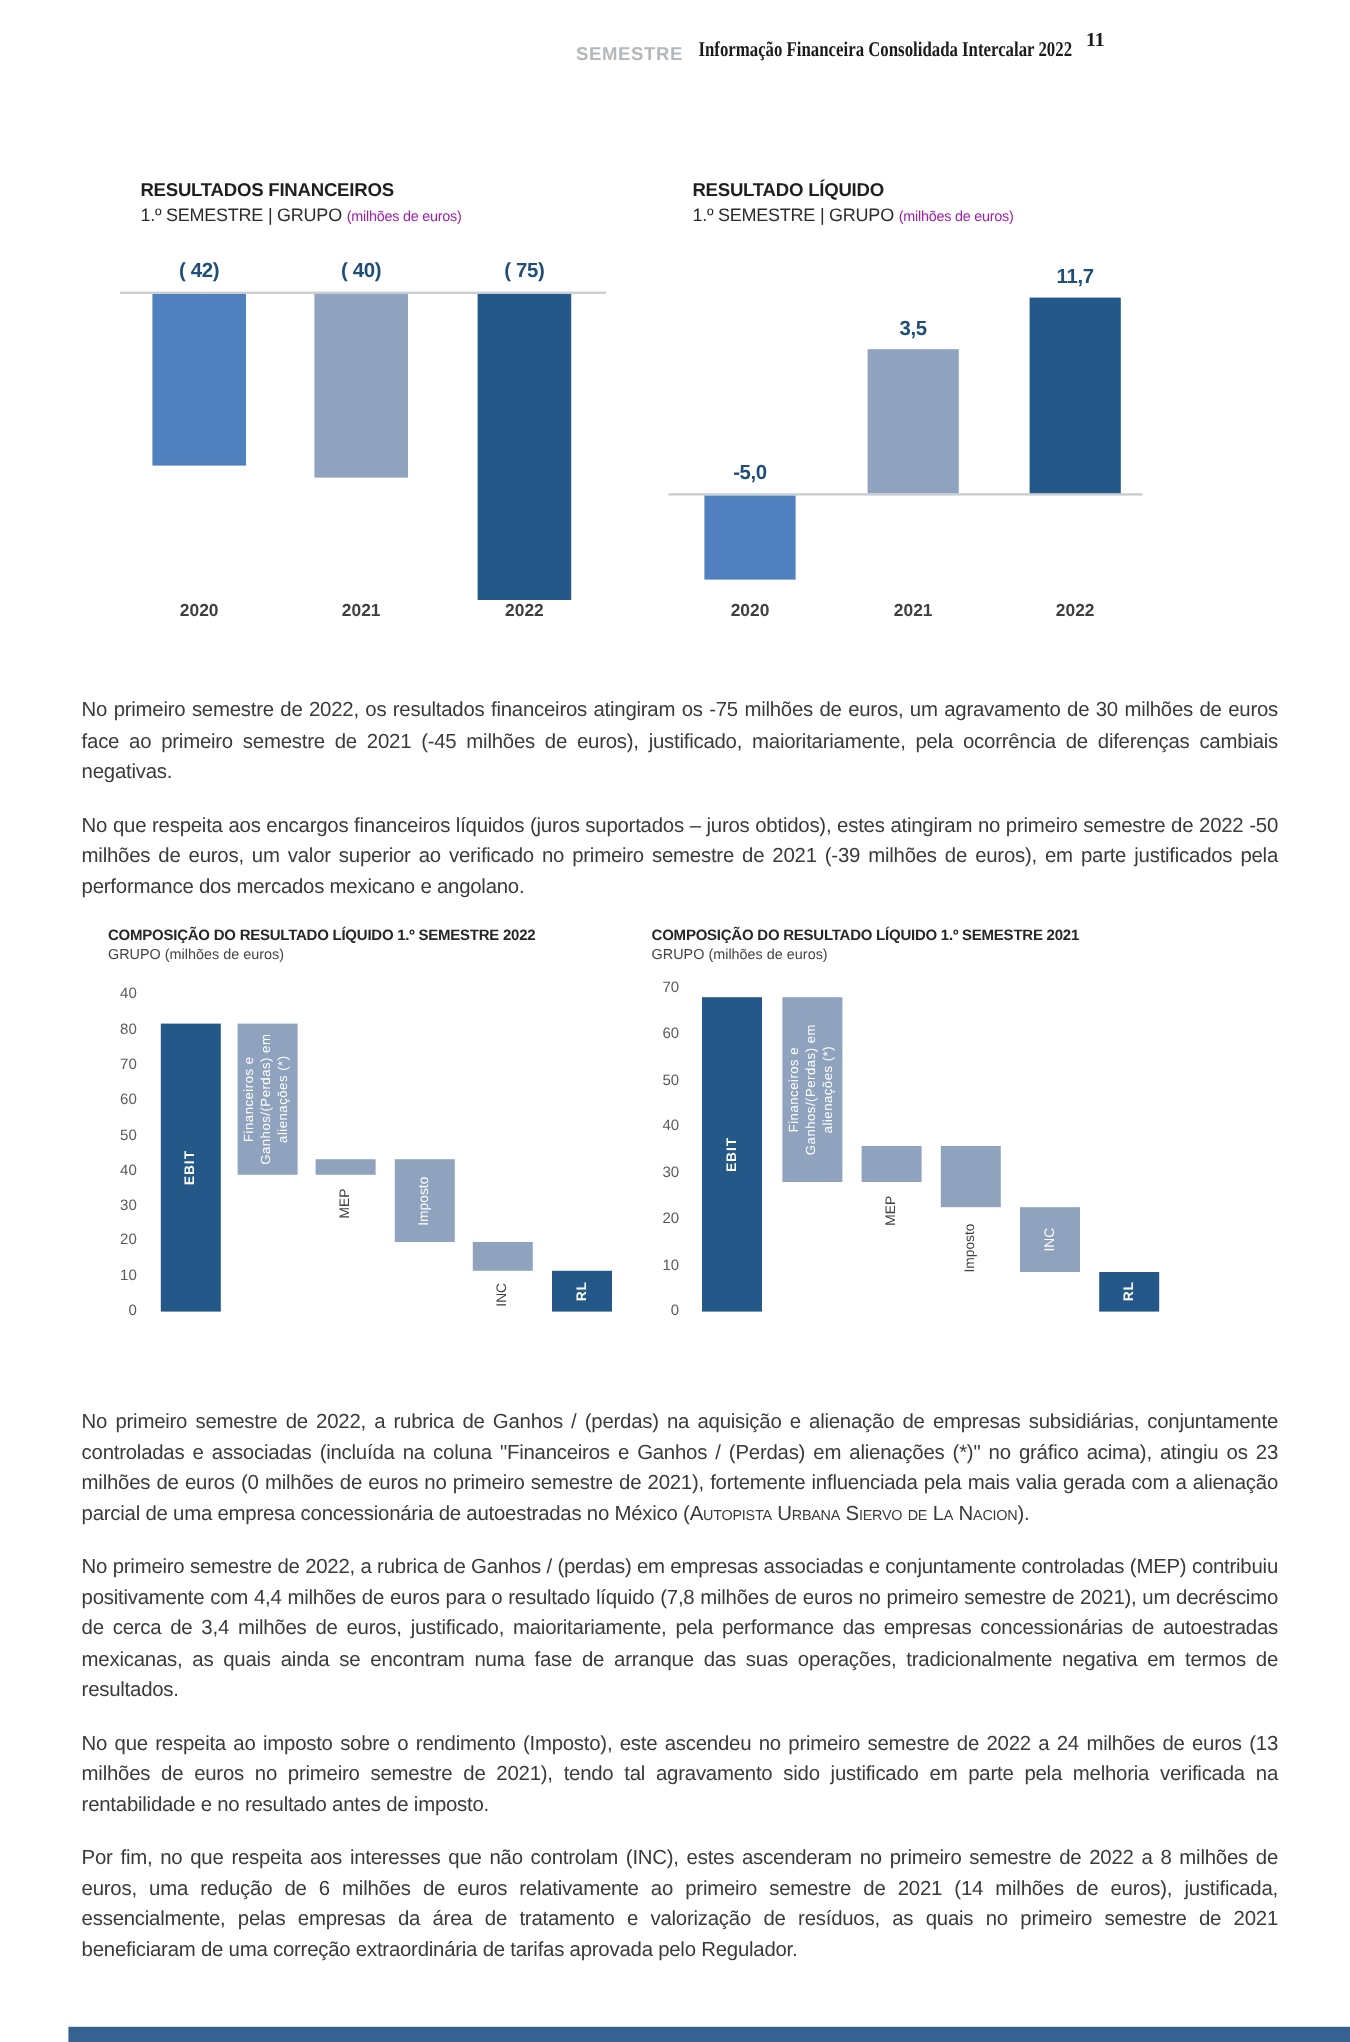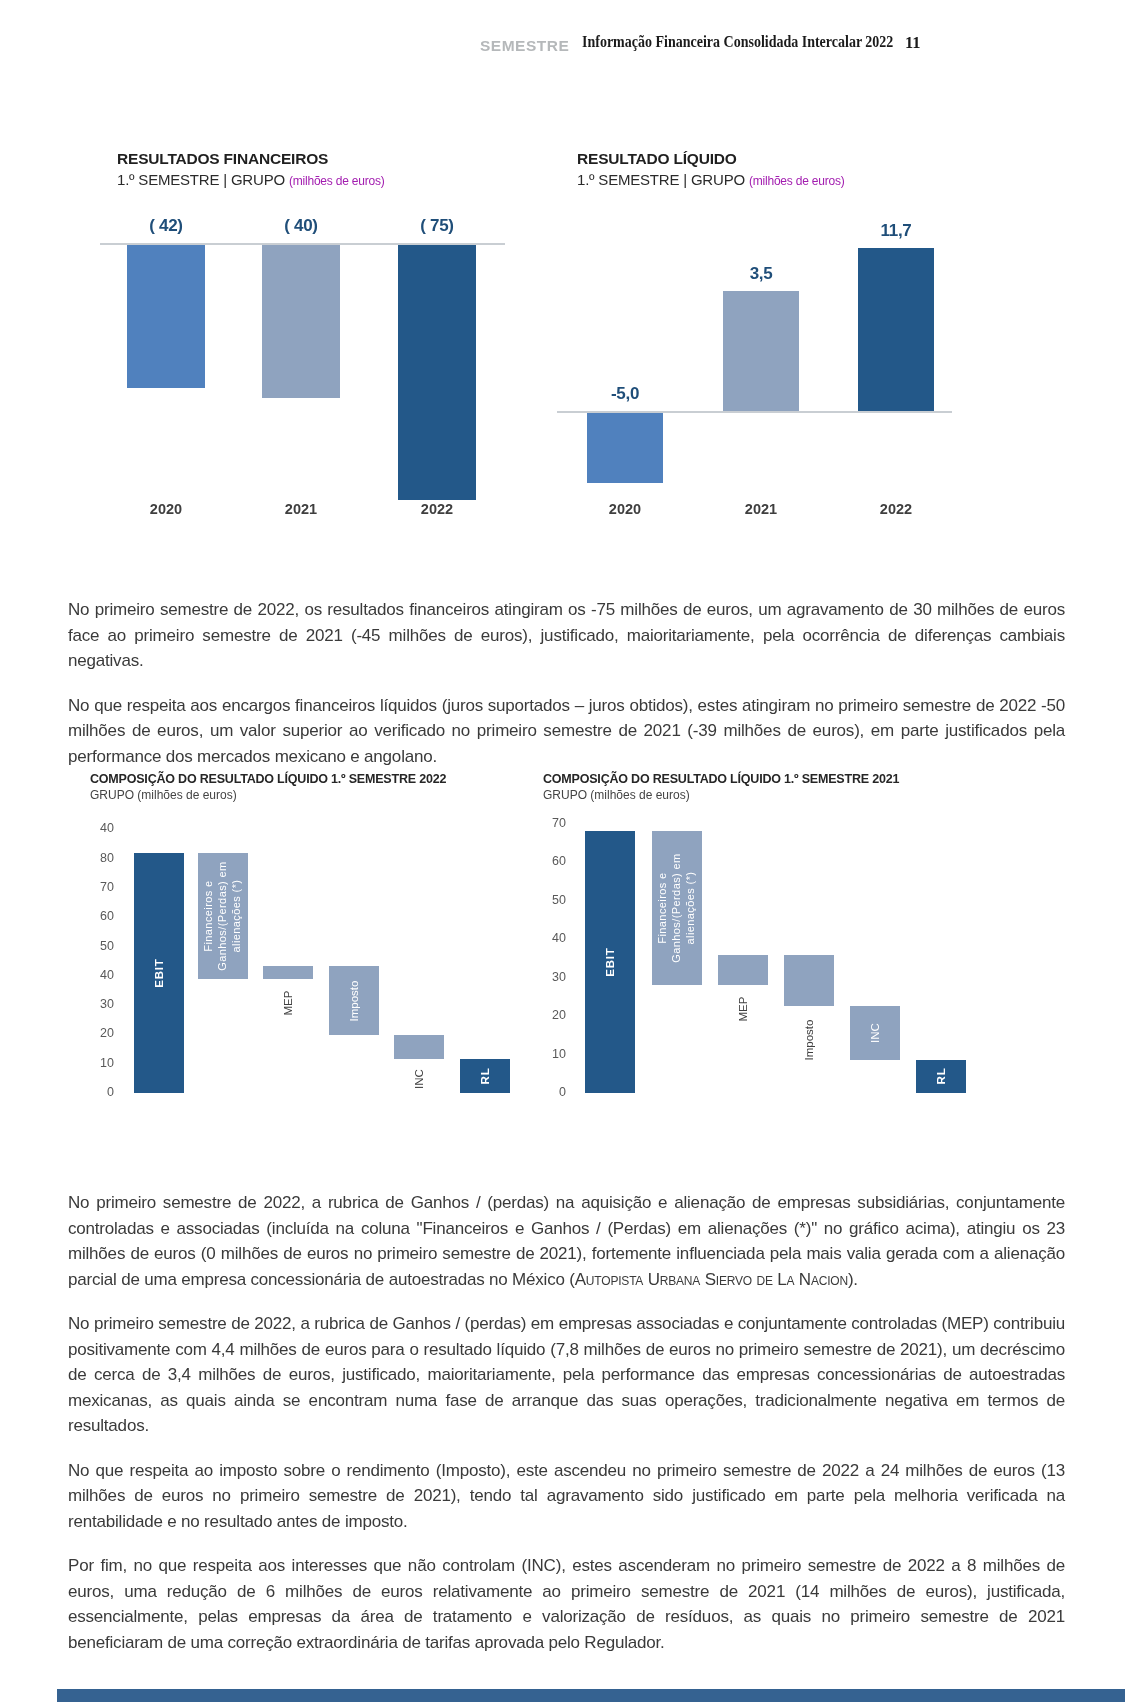--- a/index.html
+++ b/index.html
@@ -23,34 +23,34 @@
   .wf-tick{position:absolute;font-size:12.5px;color:#595959;text-align:right;}
   .rot{position:absolute;display:flex;align-items:center;justify-content:center;text-align:center;
        transform:rotate(-90deg);font-size:11.5px;white-space:nowrap;}
   .rot.fin{font-size:11px;line-height:1.25;letter-spacing:.4px;white-space:normal;}
   .wl-w{color:#ffffff;} .wl-d{color:#3f3f3f;}
   .bold{font-weight:700;letter-spacing:.8px;}
   
   .wt-l1{font-size:12.5px;font-weight:700;color:#262626;letter-spacing:-.2px;}
   .wt-l2{font-size:12px;color:#444;margin-top:2px;}
   
-  .para{margin:18px 0 19px 0;text-align:justify;font-size:17px;line-height:25.5px;
+  .para{margin:0 0 19px 0;text-align:justify;font-size:17px;line-height:25.5px;
         letter-spacing:-.2px;color:#3a3a3a;}
   .sc{font-variant:small-caps;}
   .footnote{font-size:13.5px;line-height:20px;color:#3a3a3a;text-align:justify;letter-spacing:-.1px;}
   .footer-strip{position:absolute;background:#356291;}
 </style>
 </head>
 <body>
 
 <div class="page" id="page">
 
   <div class="abs hdr-logo" style="left:480px;top:37px">SEMESTRE</div>
   <div class="abs hdr-title" style="left:582px;top:31px">Informação Financeira Consolidada Intercalar 2022</div>
-  <div class="abs hdr-page" style="left:905px;top:33px">11</div>
+  <div class="abs hdr-page" style="left:905px;top:23px">11</div>
 
   <div class="abs" style="left:117px;top:150px">
     <div class="ct-l1">RESULTADOS FINANCEIROS</div>
     <div class="ct-l2"><span>1.º SEMESTRE | GRUPO</span> <span class="ct-unit">(milhões de euros)</span></div>
   </div>
   <div class="abs" style="left:577px;top:150px">
     <div class="ct-l1">RESULTADO LÍQUIDO</div>
     <div class="ct-l2"><span>1.º SEMESTRE | GRUPO</span> <span class="ct-unit">(milhões de euros)</span></div>
   </div>
 

